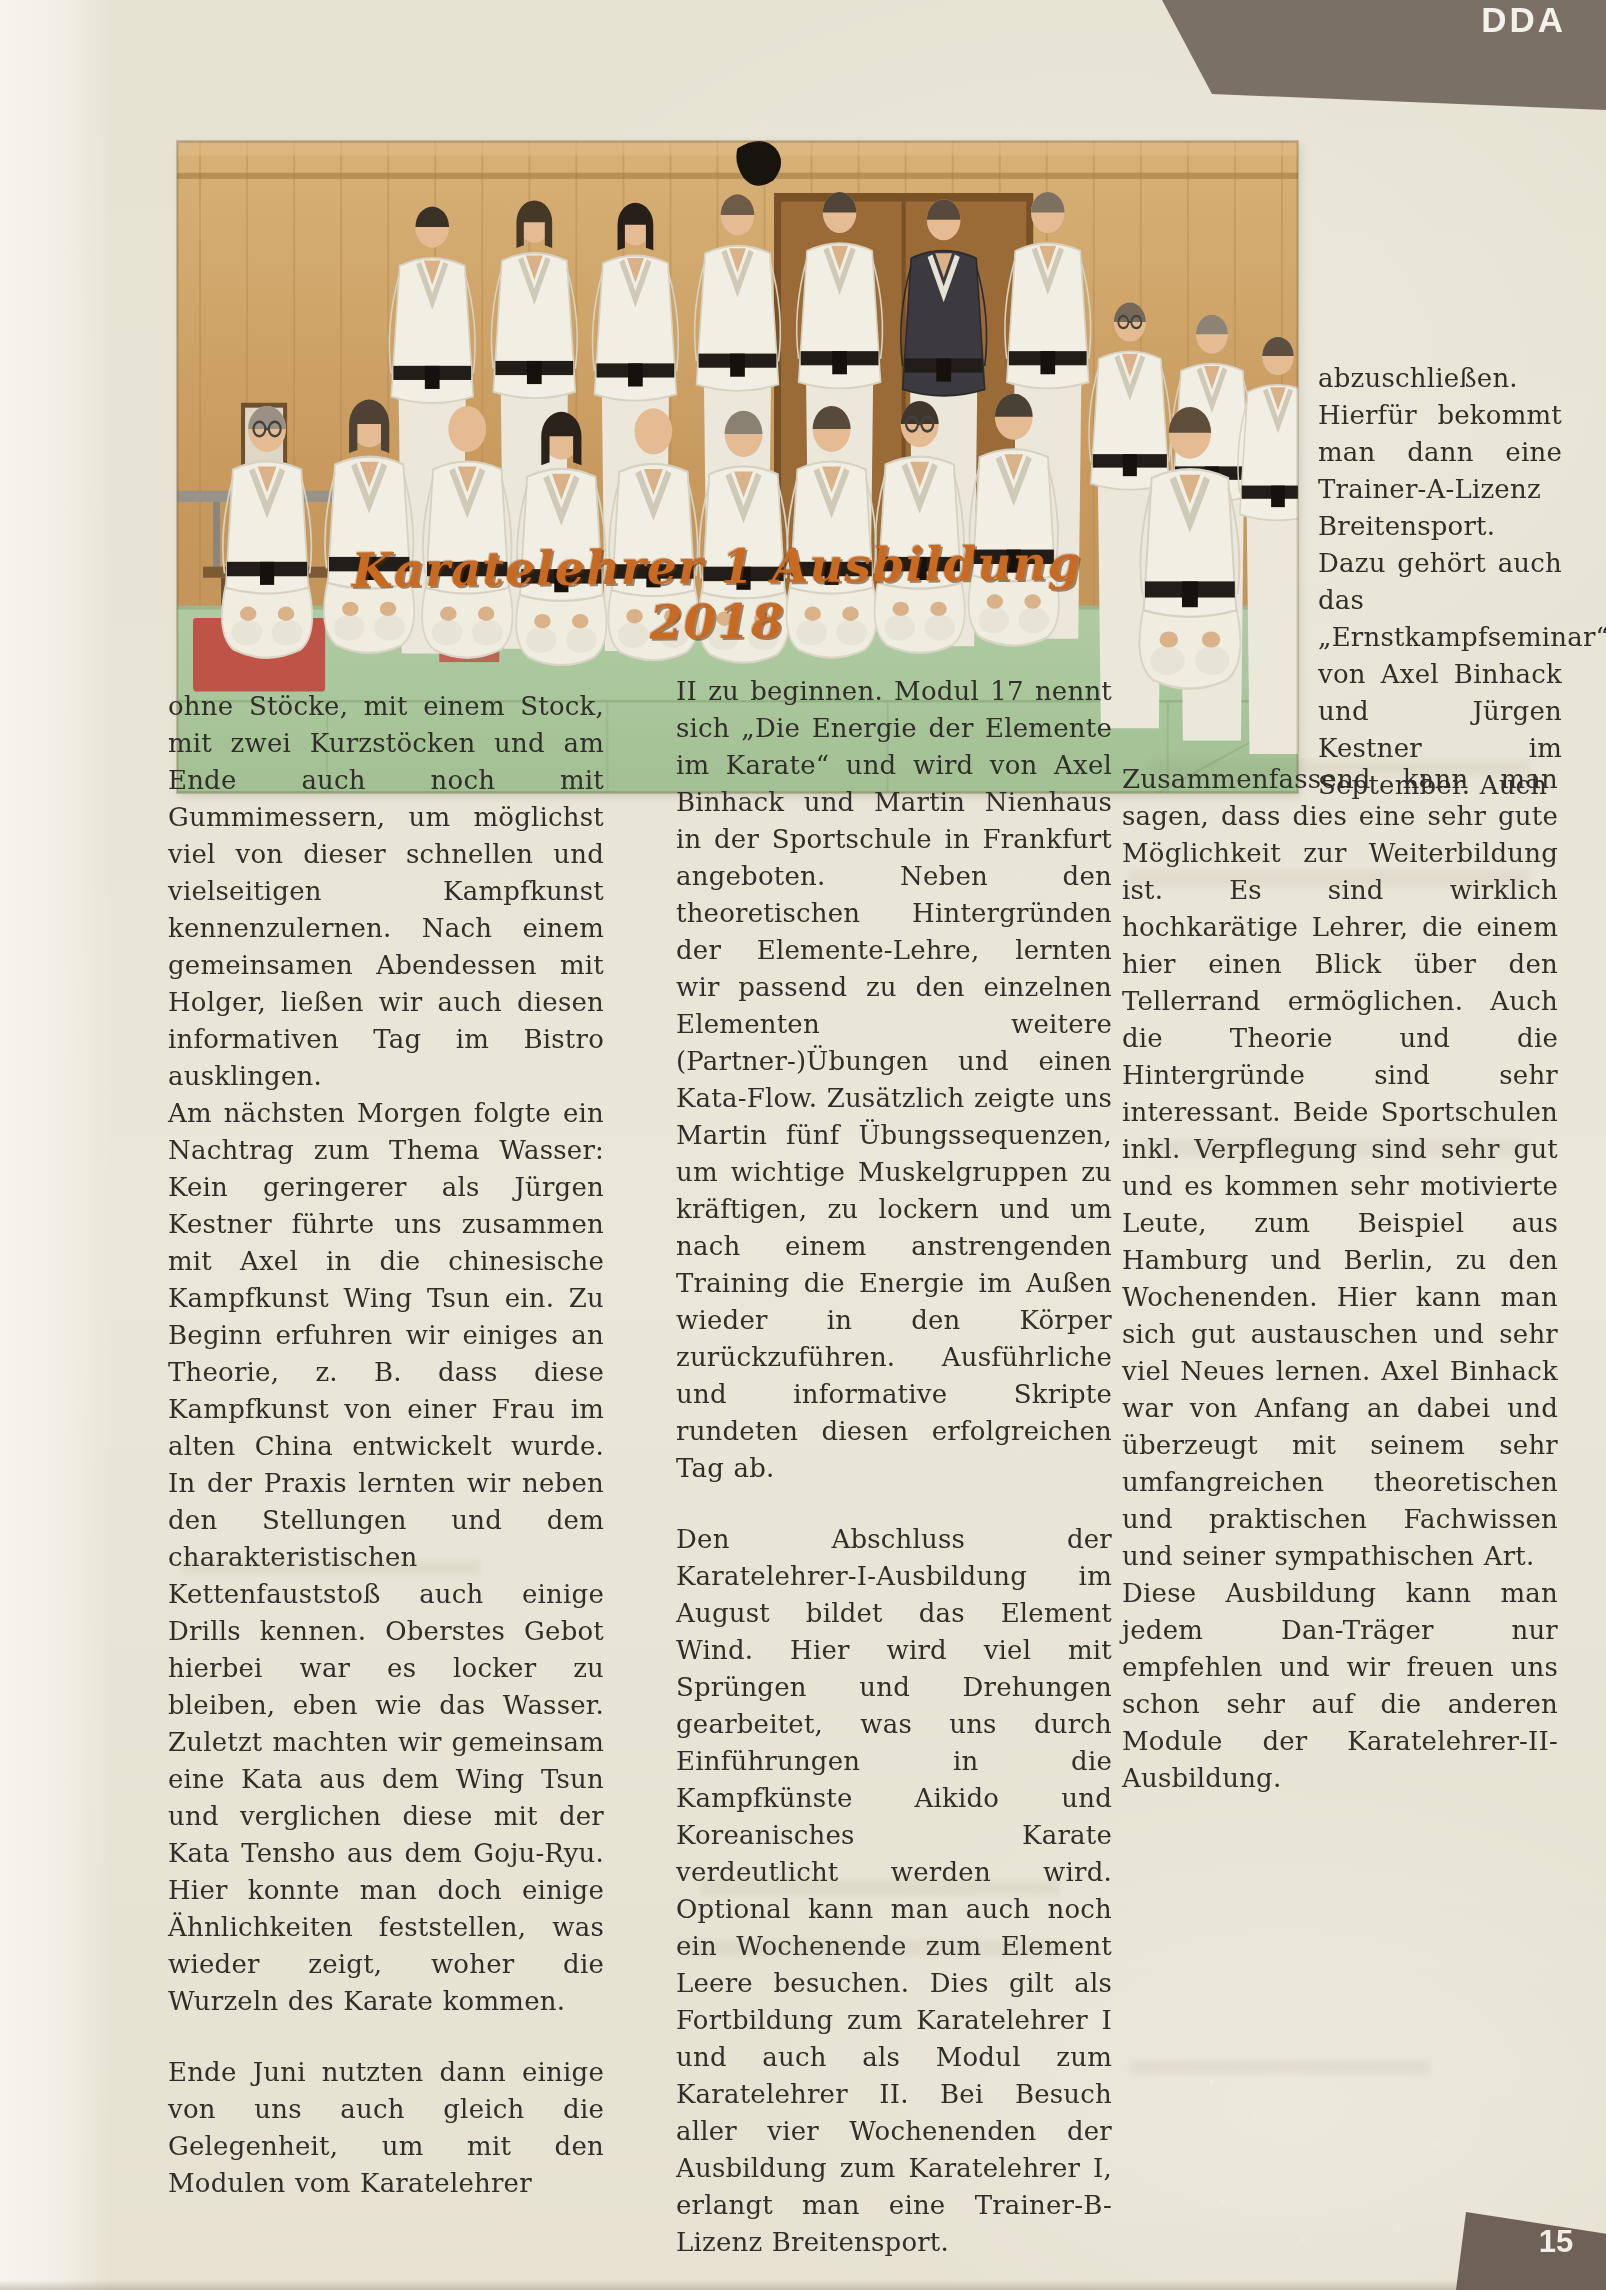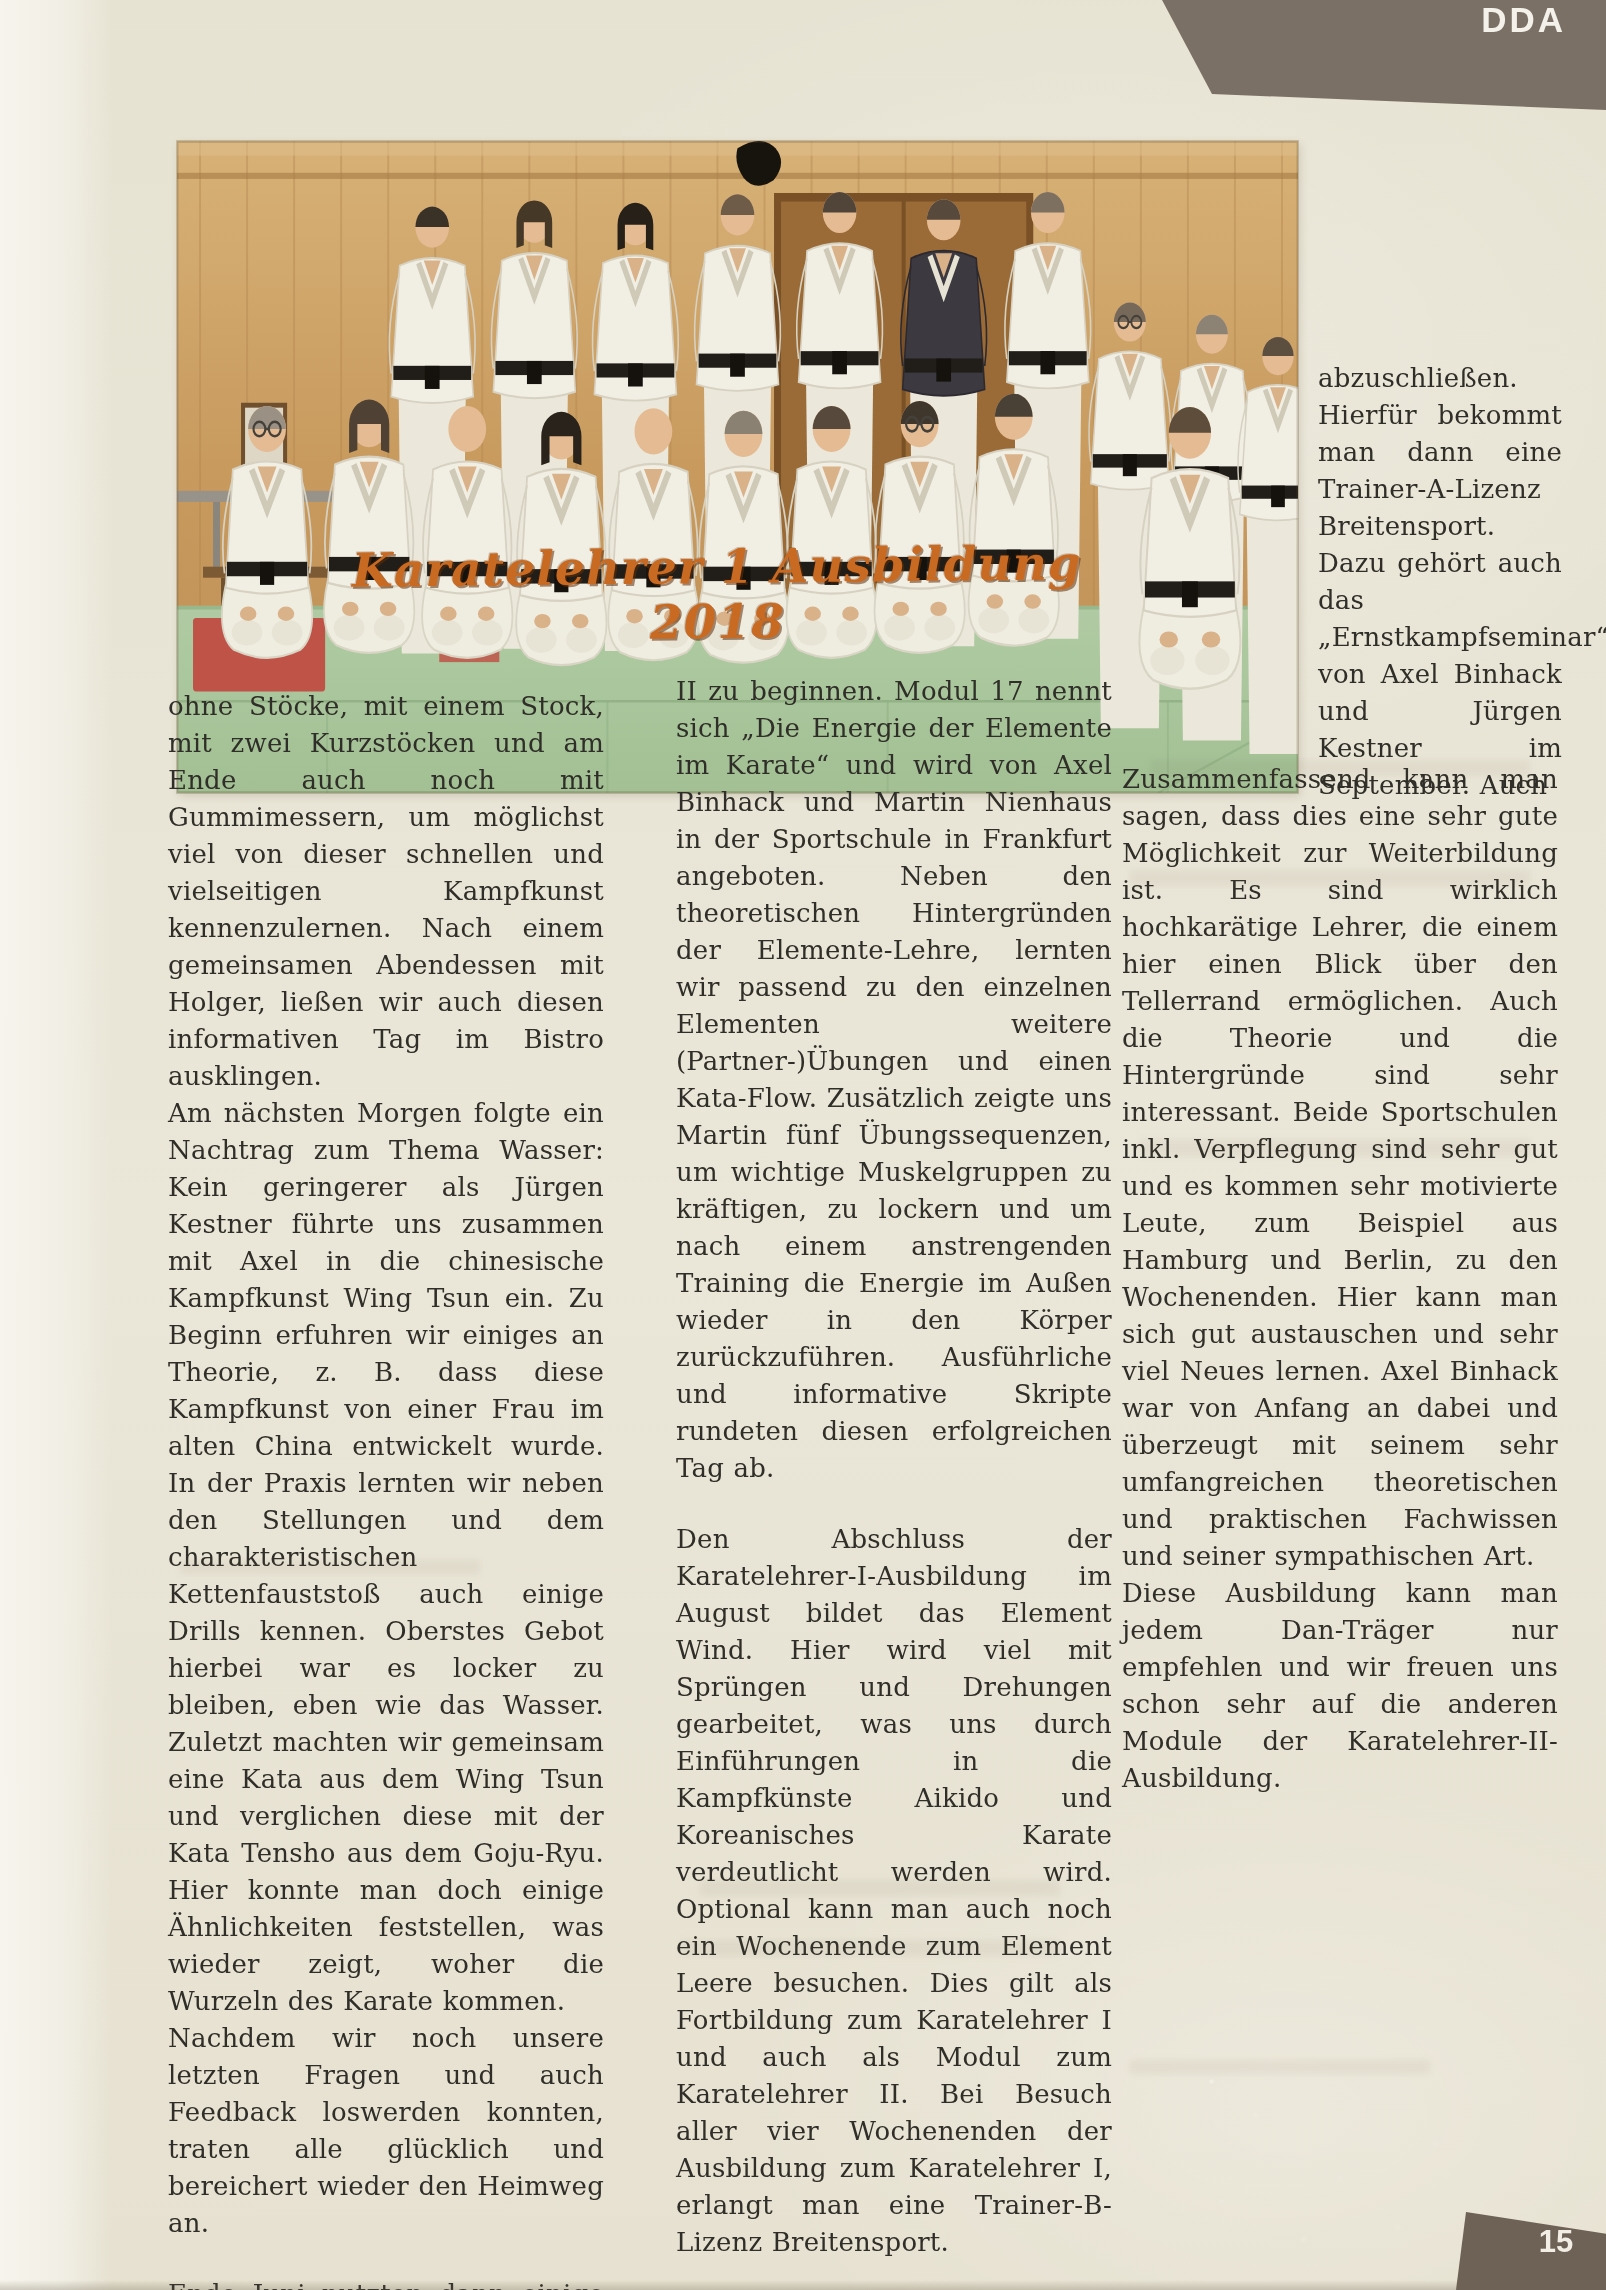--- a/index.html
+++ b/index.html
@@ -440,21 +440,20 @@
     <figcaption class="caption">Karatelehrer 1 Ausbildung 2018</figcaption>
   </figure>
 
   <div class="col col3-side">
     <p>abzuschließen. Hierfür bekommt man dann eine Trainer-A-Lizenz Breitensport. Dazu gehört auch das „Ernstkampfseminar“ von Axel Binhack und Jürgen Kestner im September. Auch</p>
   </div>
 
   <div class="col col1">
     <p>ohne Stöcke, mit einem Stock, mit zwei Kurzstöcken und am Ende auch noch mit Gummimessern, um möglichst viel von dieser schnellen und vielseitigen Kampfkunst kennenzulernen. Nach einem gemeinsamen Abendessen mit Holger, ließen wir auch diesen informativen Tag im Bistro ausklingen.</p>
     <p>Am nächsten Morgen folgte ein Nachtrag zum Thema Wasser: Kein geringerer als Jürgen Kestner führte uns zusammen mit Axel in die chinesische Kampfkunst Wing Tsun ein. Zu Beginn erfuhren wir einiges an Theorie, z. B. dass diese Kampfkunst von einer Frau im alten China entwickelt wurde. In der Praxis lernten wir neben den Stellungen und dem charakteristischen Kettenfauststoß auch einige Drills kennen. Oberstes Gebot hierbei war es locker zu bleiben, eben wie das Wasser. Zuletzt machten wir gemeinsam eine Kata aus dem Wing Tsun und verglichen diese mit der Kata Tensho aus dem Goju-Ryu. Hier konnte man doch einige Ähnlichkeiten feststellen, was wieder zeigt, woher die Wurzeln des Karate kommen.</p>
-    <p>Nachdem wir noch unsere letzten Fragen und auch Feedback loswerden konnten, traten alle glücklich und bereichert wieder den Heimweg an.</p>
     <p class="gap">Ende Juni nutzten dann einige von uns auch gleich die Gelegenheit, um mit den Modulen vom Karatelehrer</p>
   </div>
 
   <div class="col col2">
     <p>II zu beginnen. Modul 17 nennt sich „Die Energie der Elemente im Karate“ und wird von Axel Binhack und Martin Nienhaus in der Sportschule in Frankfurt angeboten. Neben den theoretischen Hintergründen der Elemente-Lehre, lernten wir passend zu den einzelnen Elementen weitere (Partner-)Übungen und einen Kata-Flow. Zusätzlich zeigte uns Martin fünf Übungssequenzen, um wichtige Muskelgruppen zu kräftigen, zu lockern und um nach einem anstrengenden Training die Energie im Außen wieder in den Körper zurückzuführen. Ausführliche und informative Skripte rundeten diesen erfolgreichen Tag ab.</p>
     <p class="gap">Den Abschluss der Karatelehrer-I-Ausbildung im August bildet das Element Wind. Hier wird viel mit Sprüngen und Drehungen gearbeitet, was uns durch Einführungen in die Kampfkünste Aikido und Koreanisches Karate verdeutlicht werden wird. Optional kann man auch noch ein Wochenende zum Element Leere besuchen. Dies gilt als Fortbildung zum Karatelehrer I und auch als Modul zum Karatelehrer II. Bei Besuch aller vier Wochenenden der Ausbildung zum Karatelehrer I, erlangt man eine Trainer-B-Lizenz Breitensport.</p>
 
   </div>
 
   <div class="col col3">

